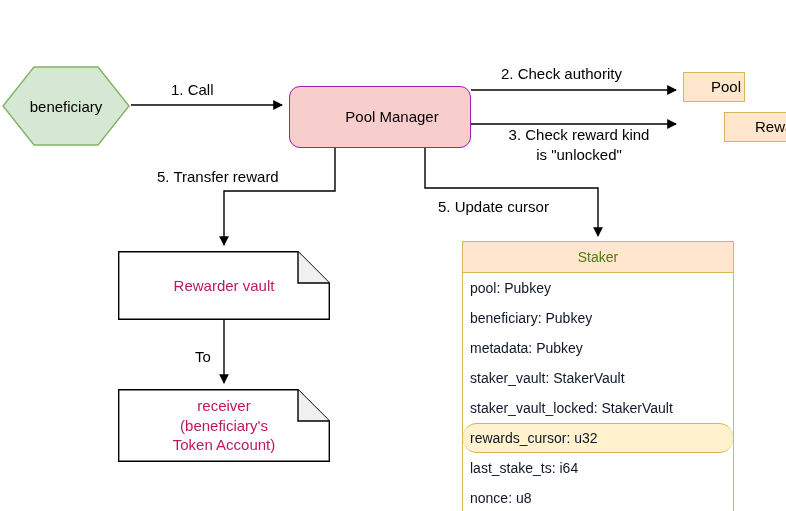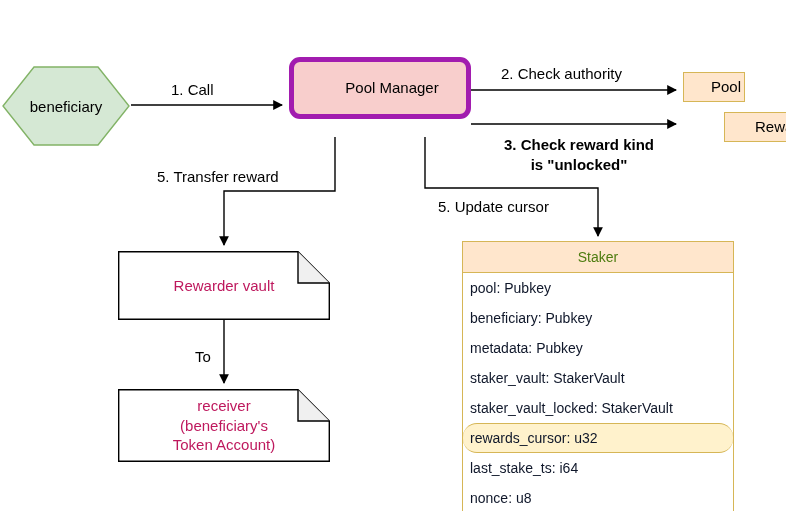--- a/index.html
+++ b/index.html
@@ -53,25 +53,25 @@
     left: 0; top: 0;
     width: 128px; height: 80px;
     display: flex; align-items: center; justify-content: center;
     font-size: 15px;
     color: #000;
   }
 
   
   .pool-manager {
     left: 289px;
-    top: 57px;
+    top: 86px;
     width: 182px;
     height: 62px;
     background: #f8cecc;
-    border: 5px solid #a21caf;
+    border: 1px solid #a21caf;
     border-radius: 11px;
   }
 
   
   .obox {
     background: #ffe6cc;
     border: 1px solid #d6b656;
   }
   .pool-box  { left: 683px; top: 72px;  width: 62px;  height: 30px; }
   .rewarder-box { left: 724px; top: 112px; width: 103px; height: 30px; }
@@ -217,21 +217,21 @@
     <div class="staker-row">staker_vault_locked: StakerVault</div>
     <div class="staker-row hl">rewards_cursor: u32</div>
     <div class="staker-row">last_stake_ts: i64</div>
     <div class="staker-row">nonce: u8</div>
   </div>
 
   <div class="elabel" style="left:171px; top:80px;">1. Call</div>
 
   <div class="elabel" style="left:501px; top:64px;">2. Check authority</div>
 
-  <div class="elabel multi" style="left:486px; top:135px; width:186px;font-weight:bold;">
+  <div class="elabel multi" style="left:486px; top:125px; width:186px;">
     <span>3. Check reward kind</span><br>
     <span>is "unlocked"</span>
   </div>
 
   <div class="elabel" style="left:157px; top:167px;">5. Transfer reward</div>
 
   <div class="elabel" style="left:438px; top:197px;">5. Update cursor</div>
 
   <div class="elabel" style="left:195px; top:347px;">To</div>
 

